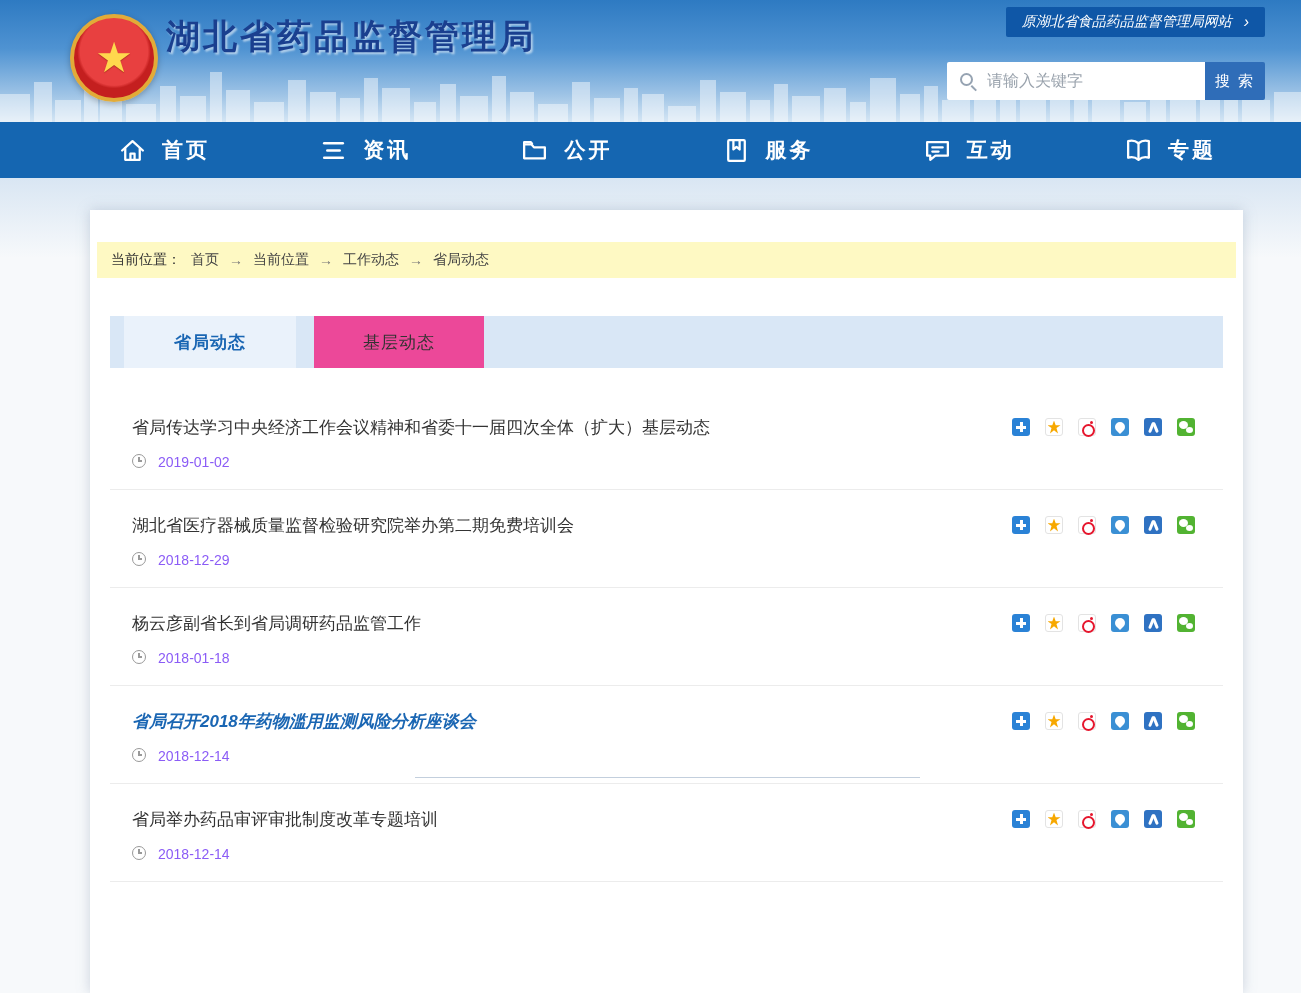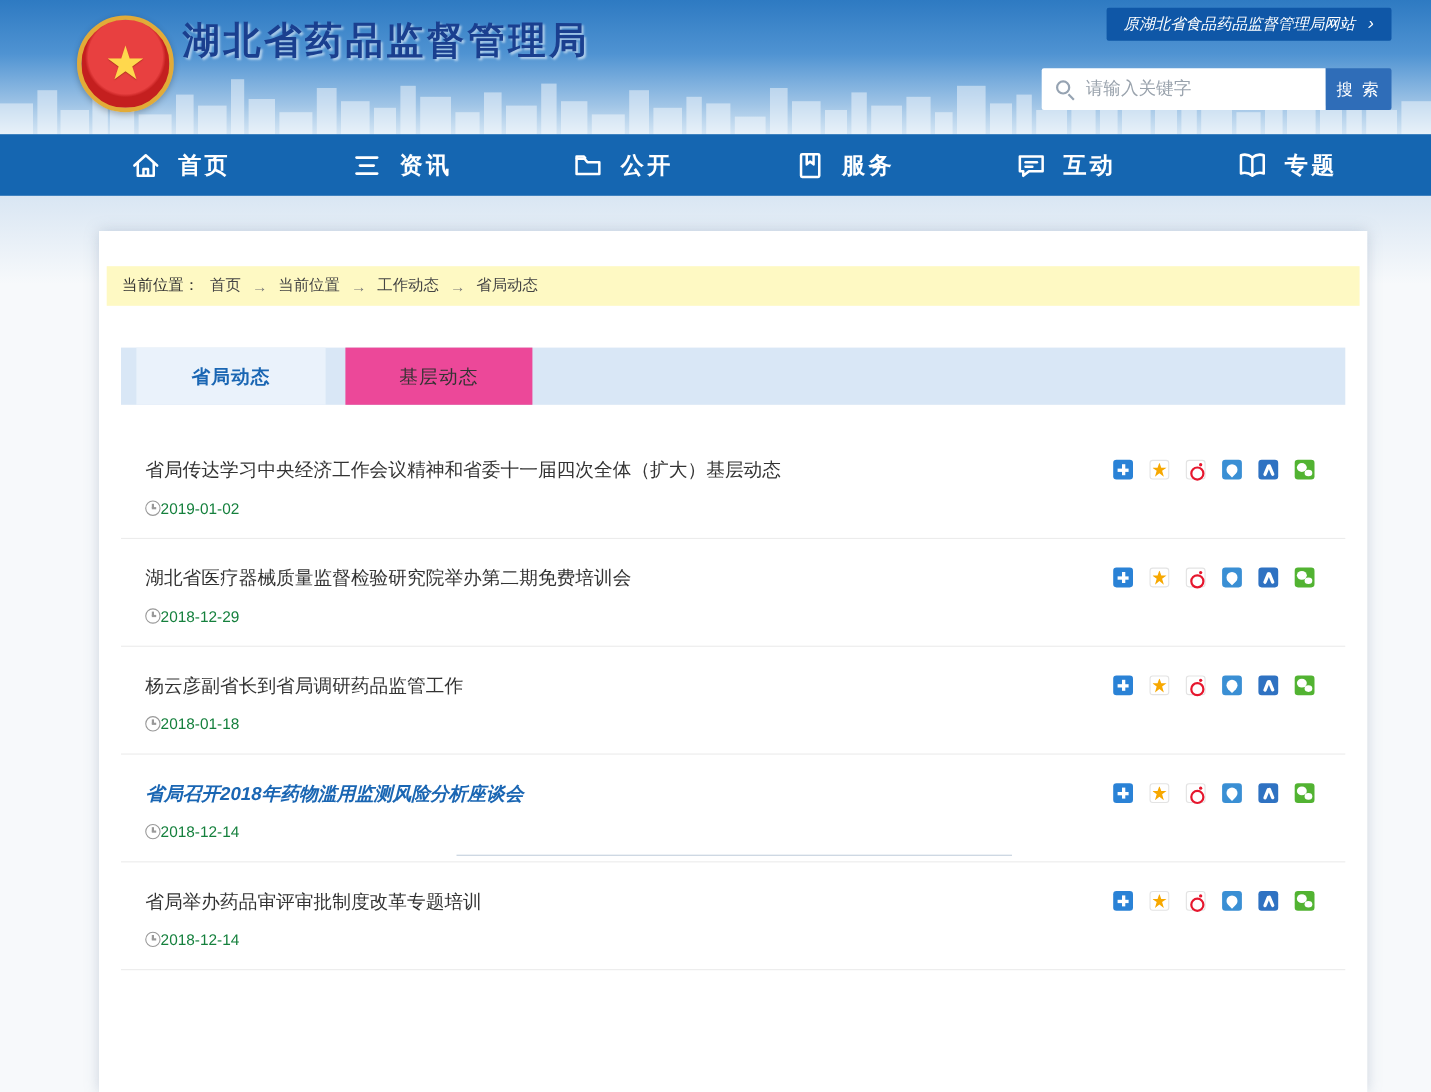--- a/index.html
+++ b/index.html
@@ -59,21 +59,21 @@
   .tab { min-width:172px; display:flex; align-items:center; justify-content:center; font-size:17px;
          cursor:pointer; letter-spacing:1px; }
   .tab.active { background:#eaf2fb; color:#1a66b3; font-weight:700; }
   .tab.plain { background:#ec4899; color:#333; margin-left:18px; min-width:170px; }
 
   .news { list-style:none; margin:24px 20px 0; padding:0; }
   .news li { position:relative; height:98px; border-bottom:1px solid #ececec;
              padding:24px 28px 0 22px; display:flex; justify-content:space-between; align-items:flex-start; }
   .n-title { font-size:17px; color:#333; text-decoration:none; cursor:pointer; }
   li.highlight .n-title { color:#1a66b3; font-weight:700;font-style:italic; }
-  .n-date { display:flex; align-items:center; gap:0; margin-top:15px; color:#15803d; font-size:14px; }
+  .n-date { display:flex; align-items:flex-start; gap:12px; margin-top:15px; color:#8b5cf6; font-size:14px; }
   li.trace::after { content:""; position:absolute; left:305px; bottom:5px; width:505px; height:1px; background:#c3cfdd; }
 
   .clock { position:relative; width:14px; height:14px; border:1.5px solid #999; border-radius:50%; }
   .clock::before { content:""; position:absolute; left:5px; top:2px; width:1.5px; height:4px; background:#999; }
   .clock::after  { content:""; position:absolute; left:5px; top:5px; width:4px; height:1.5px; background:#999; }
 
   
   .shares { display:flex; gap:15px; margin-top:2px; }
   .si { position:relative; width:18px; height:18px; border-radius:3px; display:inline-block; cursor:pointer; }
 

